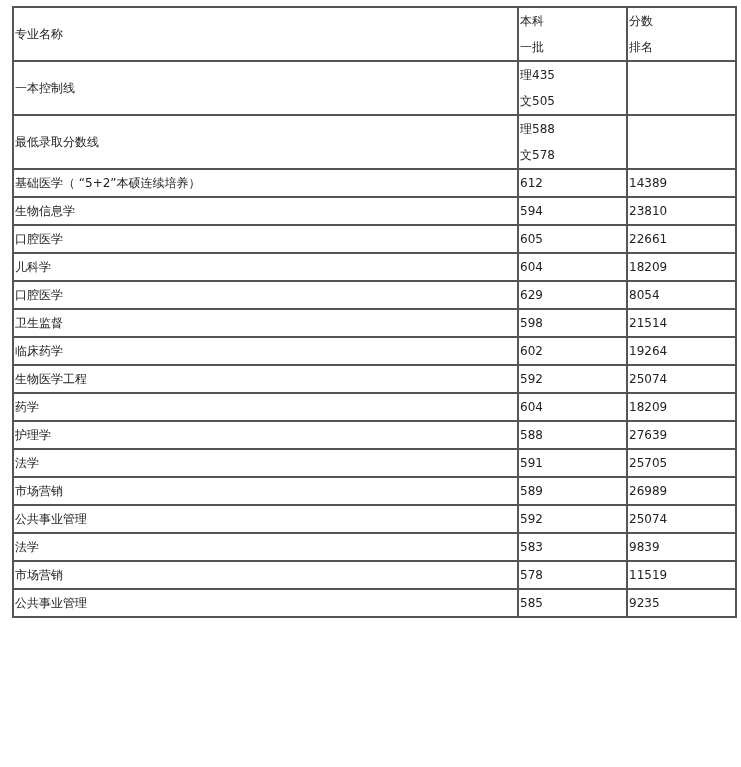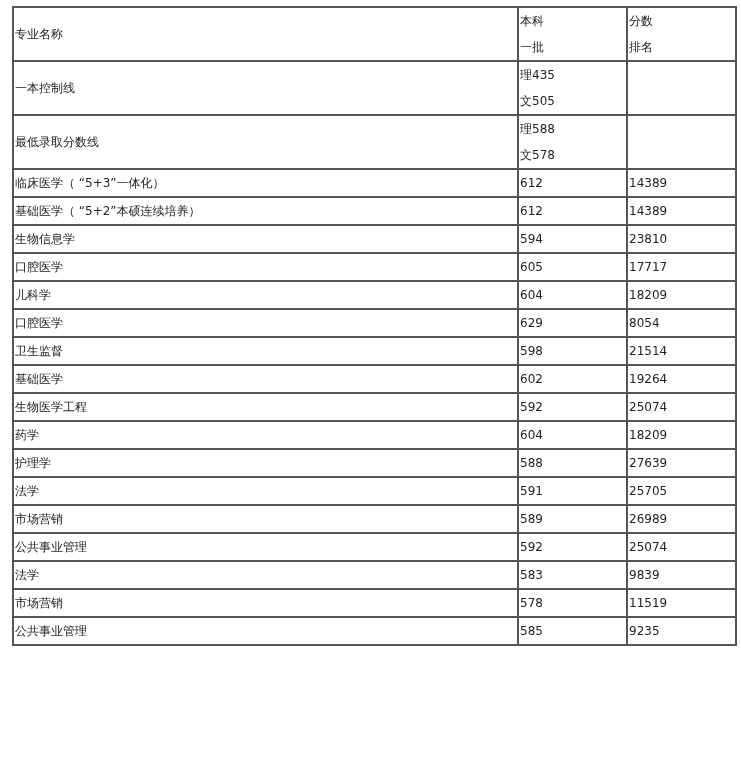--- a/index.html
+++ b/index.html
@@ -71,57 +71,52 @@
       <td></td>
     </tr>
     <tr class="tall">
       <td>最低录取分数线</td>
       <td class="twoline">
         <span>理588</span>
         <span>文578</span>
       </td>
       <td></td>
     </tr>
-  <tr>
-        <td>临床医学（ “5+3”一体化）</td>
-        <td>612</td>
-        <td>14389</td>
-      </tr>
       <tr>
         <td>基础医学（ “5+2”本硕连续培养）</td>
         <td>612</td>
         <td>14389</td>
       </tr>
       <tr>
         <td>生物信息学</td>
         <td>594</td>
         <td>23810</td>
       </tr>
       <tr>
         <td>口腔医学</td>
         <td>605</td>
-        <td>17717</td>
+        <td>22661</td>
       </tr>
       <tr>
         <td>儿科学</td>
         <td>604</td>
         <td>18209</td>
       </tr>
       <tr>
         <td>口腔医学</td>
         <td>629</td>
         <td>8054</td>
       </tr>
       <tr>
         <td>卫生监督</td>
         <td>598</td>
         <td>21514</td>
       </tr>
       <tr>
-        <td>基础医学</td>
+        <td>临床药学</td>
         <td>602</td>
         <td>19264</td>
       </tr>
       <tr>
         <td>生物医学工程</td>
         <td>592</td>
         <td>25074</td>
       </tr>
       <tr>
         <td>药学</td>

